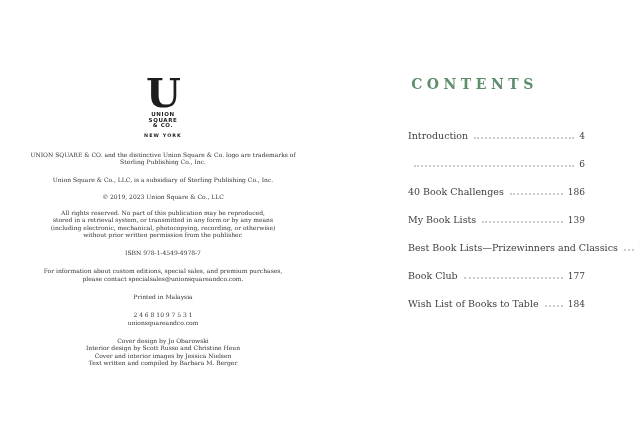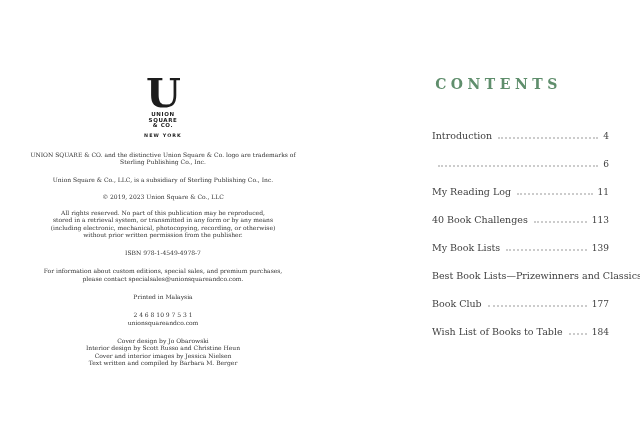--- a/index.html
+++ b/index.html
@@ -51,21 +51,21 @@
     line-height: 7.3px;
     color: #333333;
     white-space: pre-line;
     margin-bottom: 9px;
   }
   .left-page p.gap-lg { margin-bottom: 11px; }
 
   
   .right-page {
     position: absolute;
-    left: 384px; top: 76px;
+    left: 360px; top: 76px;
     width: 225px;
   }
   .contents-heading {
     font-family: "DejaVu Serif", "Liberation Serif", serif;
     font-weight: 700;
     font-size: 14px;
     letter-spacing: 4.5px;
     color: #5f8e6c;
     text-align: center;
     padding-left: 4px; 
@@ -137,30 +137,25 @@
       <span class="toc-title">Introduction</span>
       <span class="leader"></span>
       <span class="toc-page">4</span>
     </div>
 
     <div class="toc-row">
       <span class="leader"></span>
       <span class="toc-page">6</span>
     </div>
 
-    <div class="toc-row">
-      <span class="toc-title">My Reading Log</span>
-      <span class="leader"></span>
-      <span class="toc-page">11</span>
-    </div>
 
     <div class="toc-row">
       <span class="toc-title">40 Book Challenges</span>
       <span class="leader"></span>
-      <span class="toc-page">113</span>
+      <span class="toc-page">186</span>
     </div>
 
     <div class="toc-row">
       <span class="toc-title">My Book Lists</span>
       <span class="leader"></span>
       <span class="toc-page">139</span>
     </div>
 
     <div class="toc-row">
       <span class="toc-title">Best Book Lists—Prizewinners and Classics</span>

